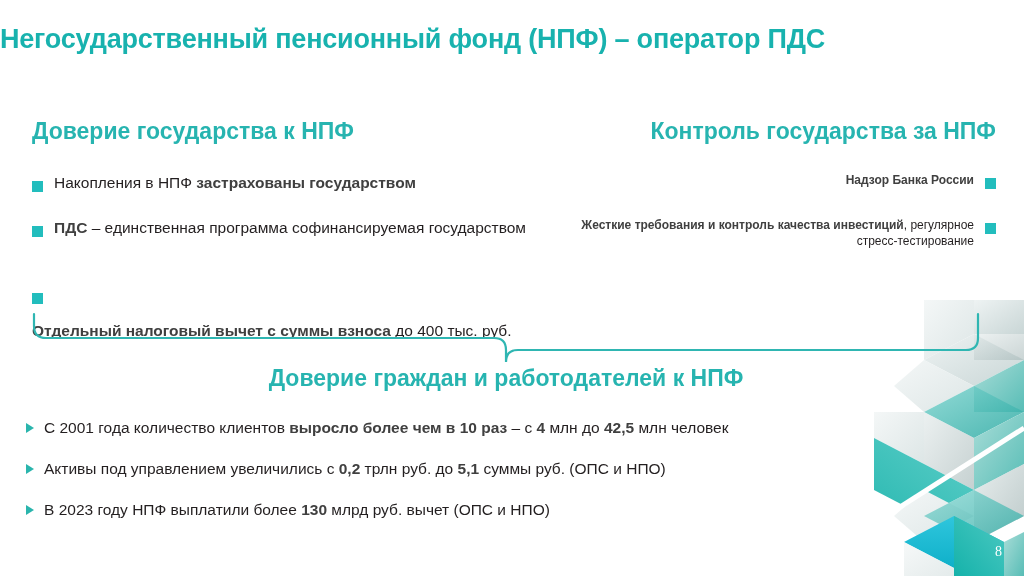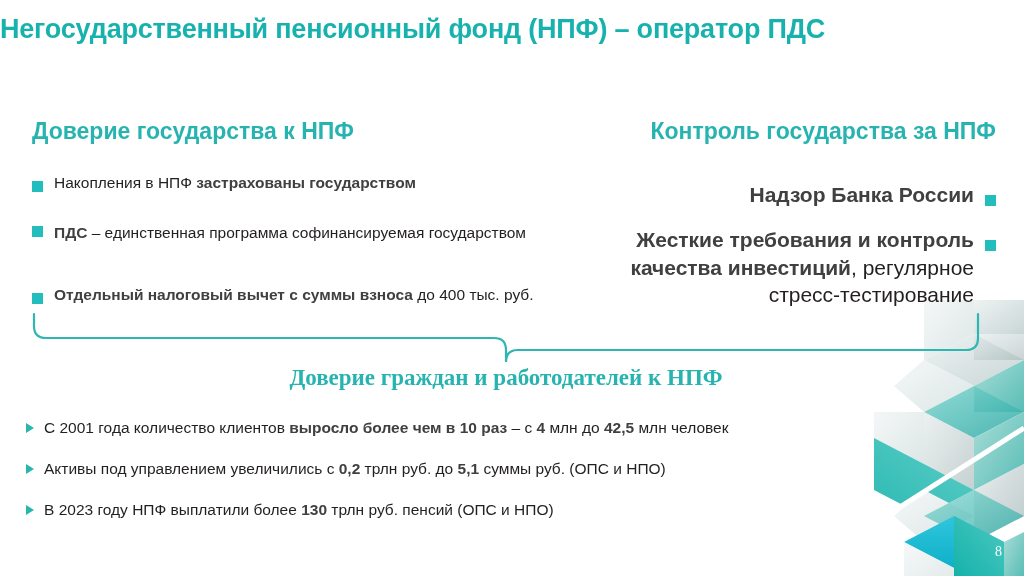--- a/index.html
+++ b/index.html
@@ -30,21 +30,21 @@
     top: 300px;
     width: 160px;
     height: 276px;
     pointer-events: none;
   }
 
   
   #slide-title {
     position: absolute;
     left: 0;
-    top: 14px;
+    top: 24px;
     width: 816px;
     text-align: right;
     font-size: 27px;
     font-weight: bold;
     color: #18B2AE;
     letter-spacing: -0.2px;
     white-space: nowrap;
   }
 
   
@@ -74,37 +74,36 @@
     display: flex;
     align-items: flex-start;
     gap: 11px;
     font-size: 15.5px;
     color: #231F20;
     line-height: 1.32;
     max-width: 520px;
   }
   .lrow .sqwrap { padding-top: 5px; }
   #lrow-1 { top: 173px; }
-  #lrow-2 { top: 218px; align-items: flex-end; }
-  #lrow-3 { top: 285px; }
+  #lrow-2 { top: 218px; }
+  #lrow-3 { top: 285px; flex-direction: column; }
 
   
   .rrow {
     position: absolute;
     right: 28px;
     display: flex;
     align-items: flex-start;
     gap: 11px;
-    font-size: 21px;
+    font-size: 12px;
     color: #231F20;
     line-height: 1.32;
     text-align: right;
     justify-content: flex-end;
     max-width: 430px;
-    margin-top: 8px;
   }
   .rrow .sqwrap { padding-top: 5px; }
   #rrow-1 { top: 173px; }
   #rrow-2 { top: 218px; }
 
   .em-teal { color: #404040; font-weight: bold; }
 
   
   #brace {
     position: absolute;
@@ -119,21 +118,20 @@
   #center-heading {
     position: absolute;
     left: 0;
     top: 365px;
     width: 1012px;
     text-align: center;
     font-size: 23px;
     font-weight: bold;
     color: #27B4B0;
     white-space: nowrap;
-    font-family: Liberation Serif, serif;
   }
 
   
   .brow {
     position: absolute;
     left: 26px;
     display: flex;
     align-items: flex-start;
     gap: 10px;
     font-size: 15.5px;
@@ -267,18 +265,18 @@
     <span><span>С 2001 года количество клиентов </span><span class="em-teal">выросло более чем в 10 раз</span><span> – с </span><span class="em-teal">4</span><span> млн до </span><span class="em-teal">42,5</span><span> млн человек</span></span>
   </div>
 
   <div id="brow-2" class="brow">
     <span class="tri"></span>
     <span><span>Активы под управлением увеличились с </span><span class="em-teal">0,2</span><span> трлн руб. до </span><span class="em-teal">5,1</span><span> суммы руб. (ОПС и НПО)</span></span>
   </div>
 
   <div id="brow-3" class="brow">
     <span class="tri"></span>
-    <span><span>В 2023 году НПФ выплатили более </span><span class="em-teal">130</span><span> трлн руб. пенсий (ОПС и НПО)</span></span>
+    <span><span>В 2023 году НПФ выплатили более </span><span class="em-teal">130</span><span> млрд руб. вычет (ОПС и НПО)</span></span>
   </div>
 
   <div id="page-number">8</div>
 
 </div>
 
 </body></html>

